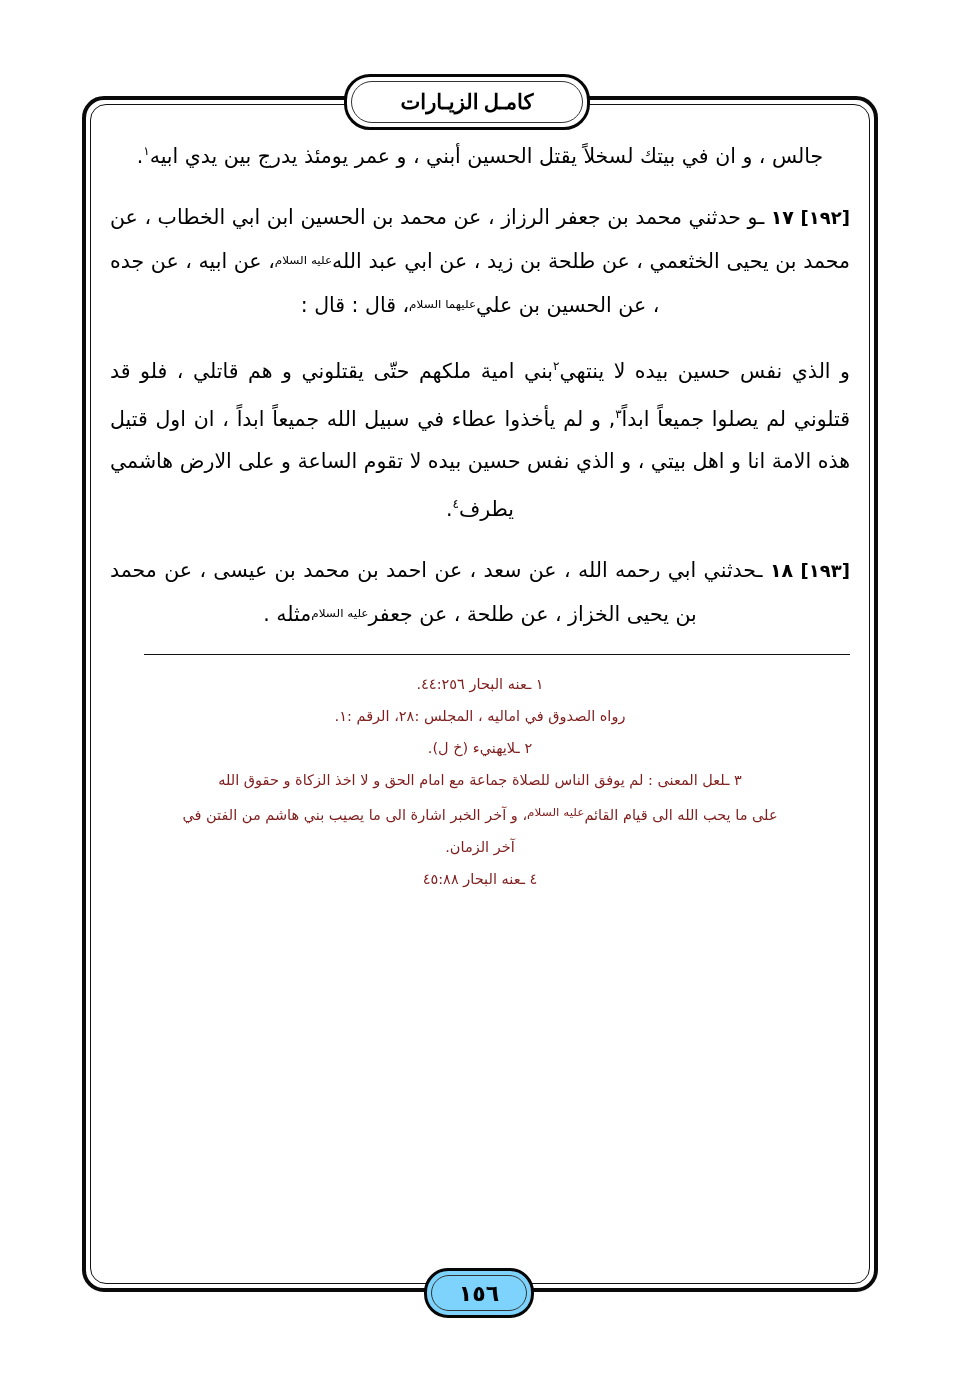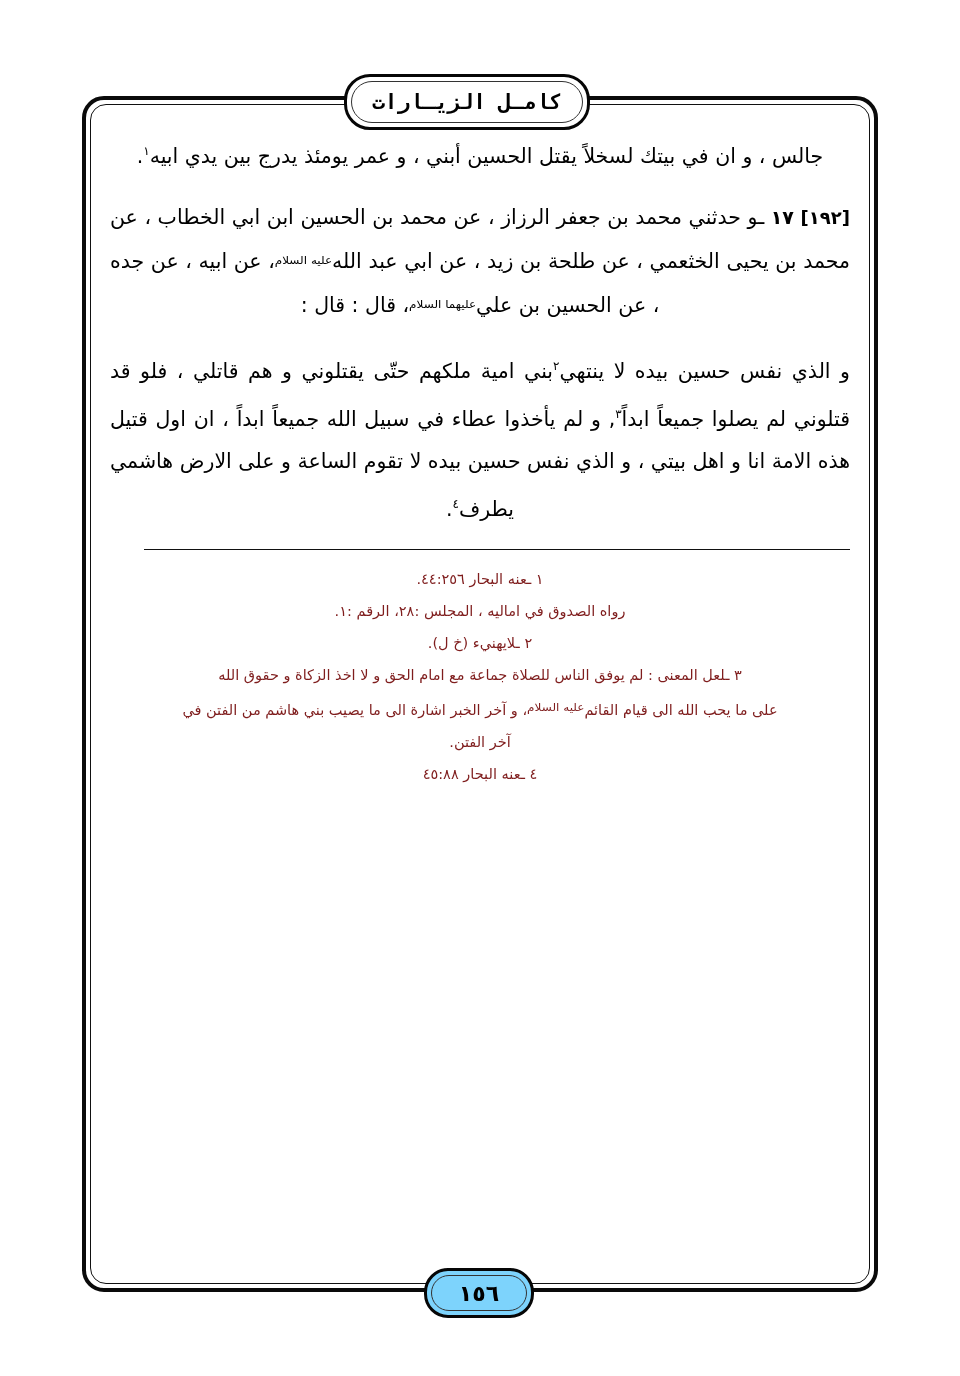--- a/index.html
+++ b/index.html
@@ -62,21 +62,21 @@
     border-radius: 22px;
     pointer-events: none;
   }
   .header-title {
     font-size: 21px;
     font-weight: bold;
     color: #000;
     letter-spacing: 1.5px;
     position: relative;
     z-index: 2;
-    font-family: Liberation Mono, monospace;
+    font-family: Liberation Serif, serif;
   }
 
   
   .pagenum-capsule {
     position: absolute;
     left: 424px;
     top: 1268px;
     width: 104px;
     height: 44px;
     border: 3px solid #060606;
@@ -184,35 +184,36 @@
 
 <div class="content">
   <div class="body-text">
 
     <p class="para"><span>جالس ، و ان في بيتك لسخلاً يقتل الحسين أبني ، و عمر يومئذ يدرج بين يدي ابيه</span><sup class="fn">١</sup><span>.</span></p>
 
     <p class="para"><span class="hadith-ref">[١٩٢]</span> <span class="hadith-num">١٧</span> <span>ـ</span><span>و حدثني محمد بن جعفر الرزاز ، عن محمد بن الحسين ابن ابي الخطاب ، عن محمد بن يحيى الخثعمي ، عن طلحة بن زيد ، عن ابي عبد الله</span><span class="honorific">عليه السلام</span><span>، عن ابيه ، عن جده ، عن الحسين بن علي</span><span class="honorific">عليهما السلام</span><span>، قال : قال :</span></p>
 
     <p class="para"><span>و الذي نفس حسين بيده لا ينتهي</span><sup class="fn">٢</sup><span>بني امية ملكهم حتّى يقتلوني و هم قاتلي ، فلو قد قتلوني لم يصلوا جميعاً ابداً</span><sup class="fn">٣</sup><span>, و لم يأخذوا عطاء في سبيل الله جميعاً ابداً ، ان اول قتيل  هذه الامة انا و اهل بيتي ، و الذي نفس حسين بيده لا تقوم الساعة و على الارض هاشمي يطرف</span><sup class="fn">٤</sup><span>.</span></p>
 
+    <p class="para"><span class="hadith-ref">[١٩٣]</span> <span class="hadith-num">١٨</span> <span>ـ</span><span>حدثني ابي رحمه الله ، عن سعد ، عن احمد بن محمد بن عيسى ، عن محمد بن يحيى الخزاز ، عن طلحة ، عن جعفر</span><span class="honorific">عليه السلام</span><span>مثله .</span></p>
 
 
   </div>
 
   <div class="footnote-rule"></div>
 
   <div class="footnotes">
     <p class="fn-line"><span class="fn-marker">١</span> <span>ـ</span><span>عنه البحار ٤٤:٢٥٦.</span></p>
     <p class="fn-line"><span>رواه الصدوق في اماليه ، المجلس :٢٨، الرقم :١.</span></p>
 
     <p class="fn-line"><span class="fn-marker">٢</span> <span>ـ</span><span>لايهنيء (خ ل).</span></p>
 
     <p class="fn-line"><span class="fn-marker">٣</span> <span>ـ</span><span>لعل المعنى : لم يوفق الناس للصلاة جماعة مع امام الحق و لا اخذ الزكاة و حقوق الله</span></p>
     <p class="fn-line"><span>على ما يحب الله الى قيام القائم</span><span class="honorific">عليه السلام</span><span>، و آخر الخبر اشارة الى ما يصيب بني هاشم من الفتن في</span></p>
-    <p class="fn-line"><span>آخر الفتن.</span></p>
+    <p class="fn-line"><span>آخر الزمان.</span></p>
 
     <p class="fn-line"><span class="fn-marker">٤</span> <span>ـ</span><span>عنه البحار ٤٥:٨٨</span></p>
   </div>
 </div>
 
 <div class="pagenum-capsule">
   <div class="pagenum-capsule-inner"></div>
   <span class="pagenum">١٥٦</span>
 </div>
 

